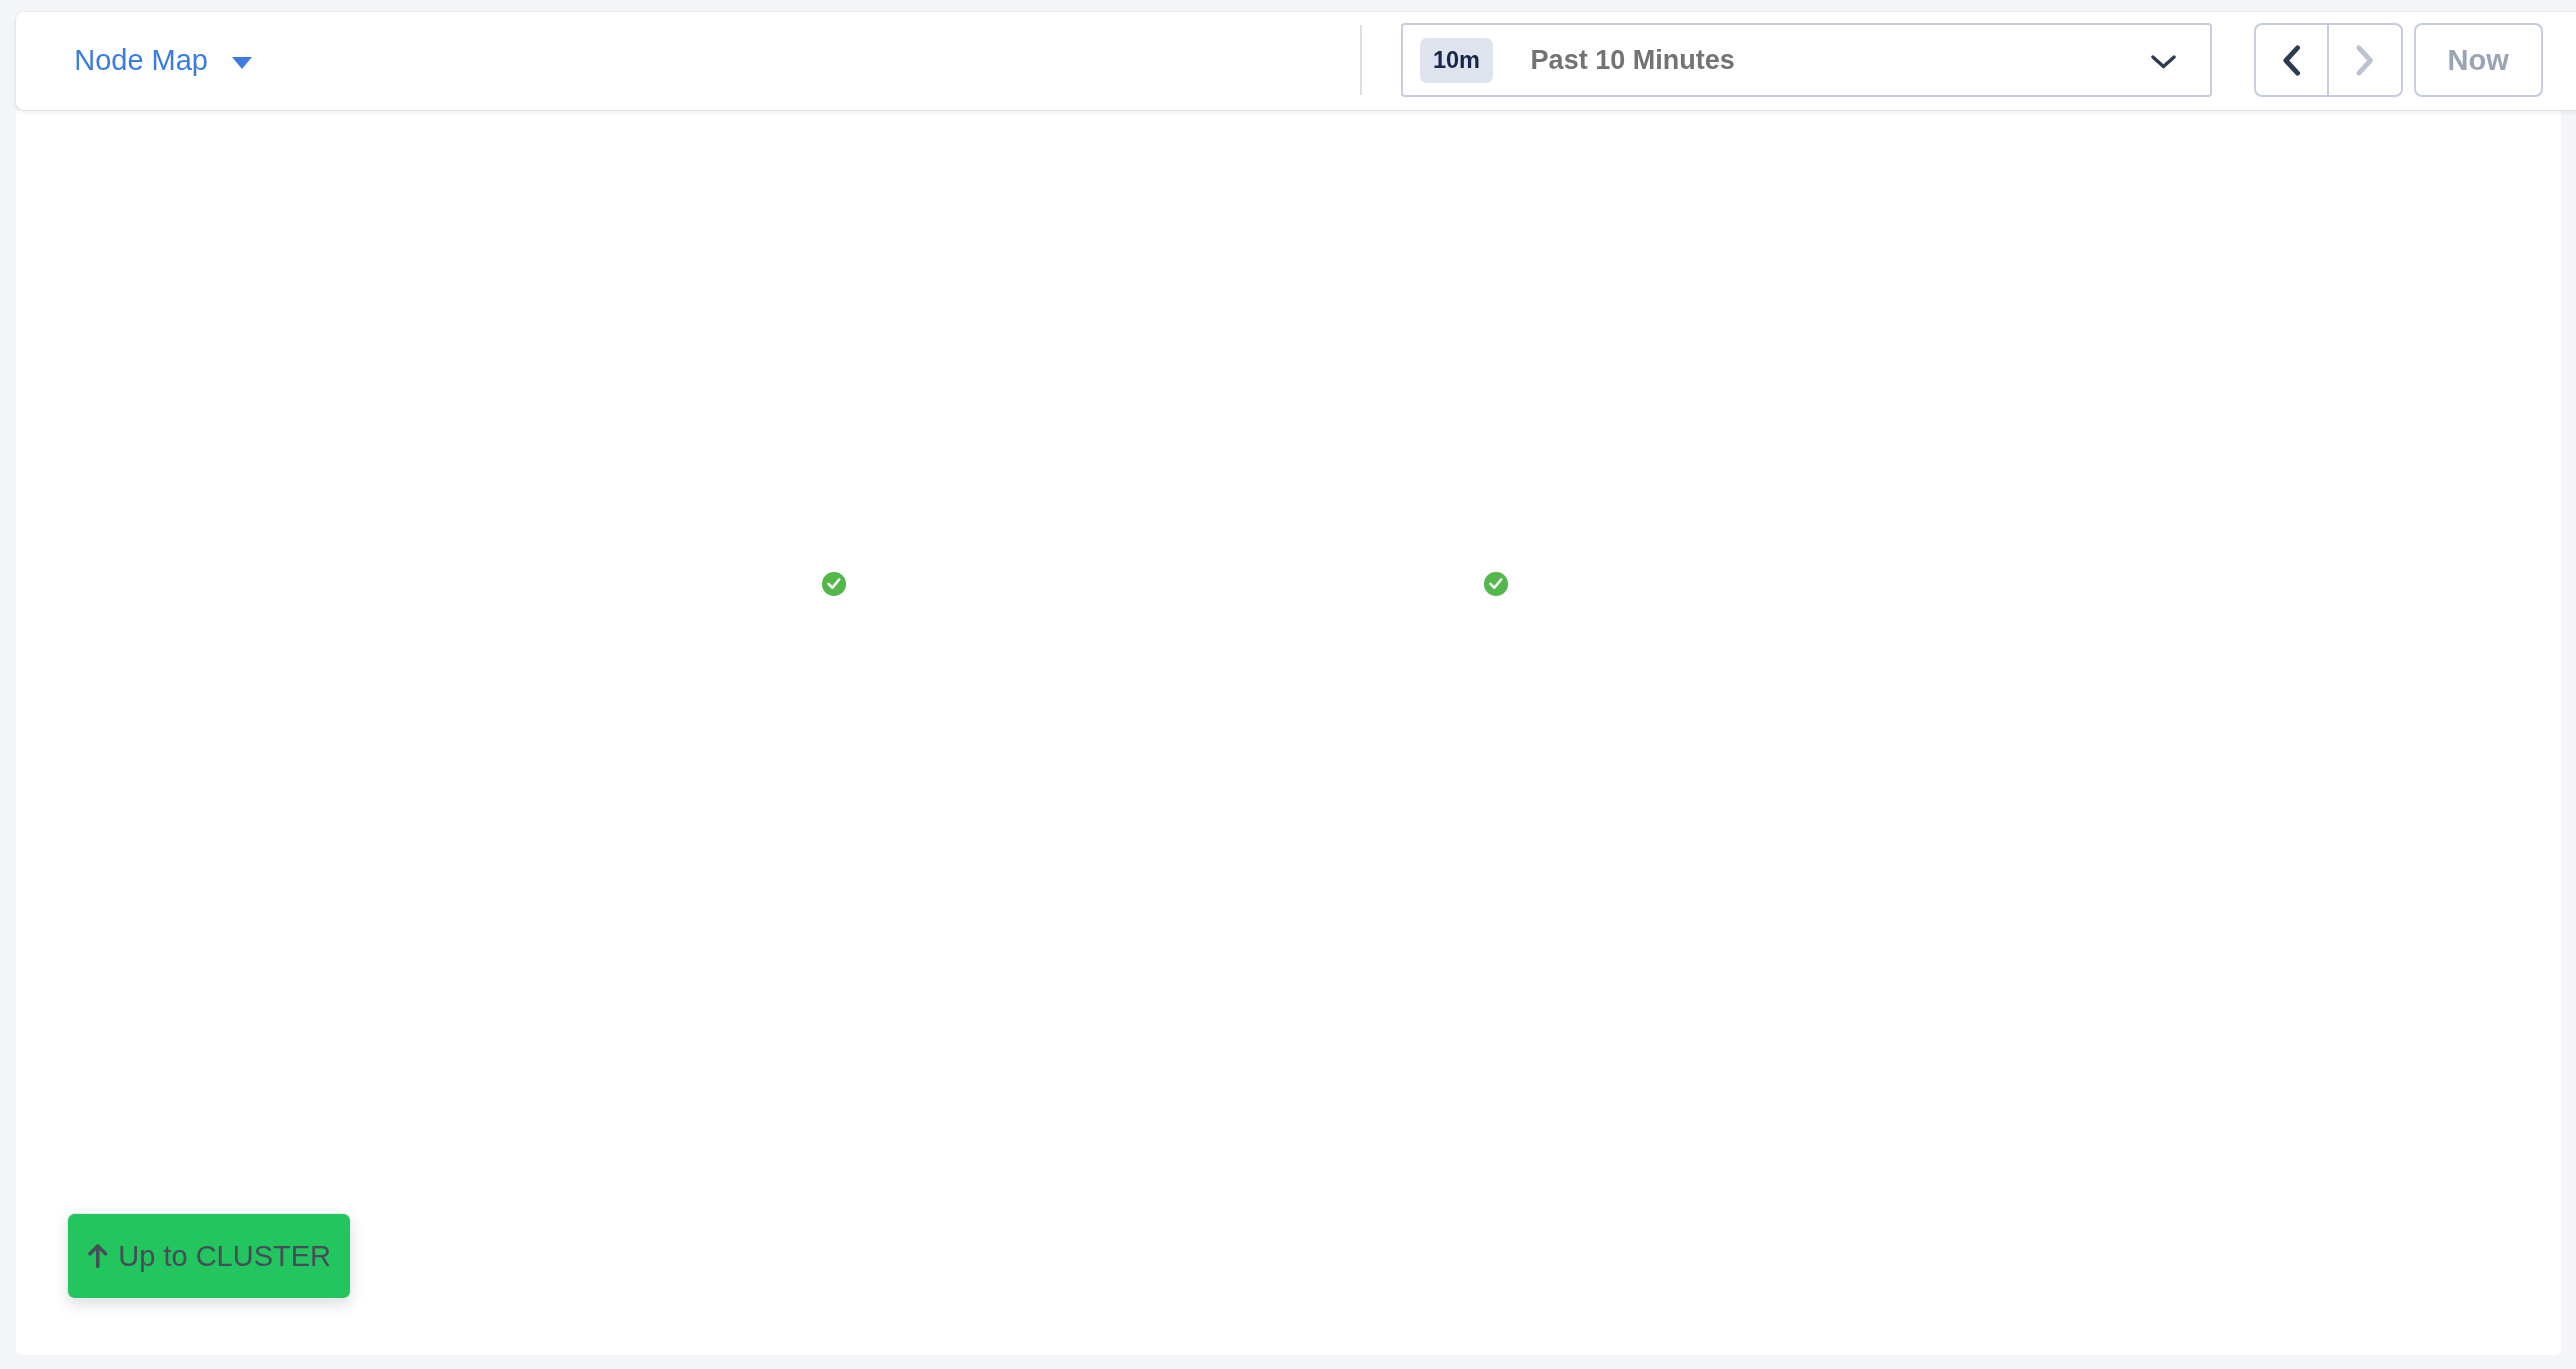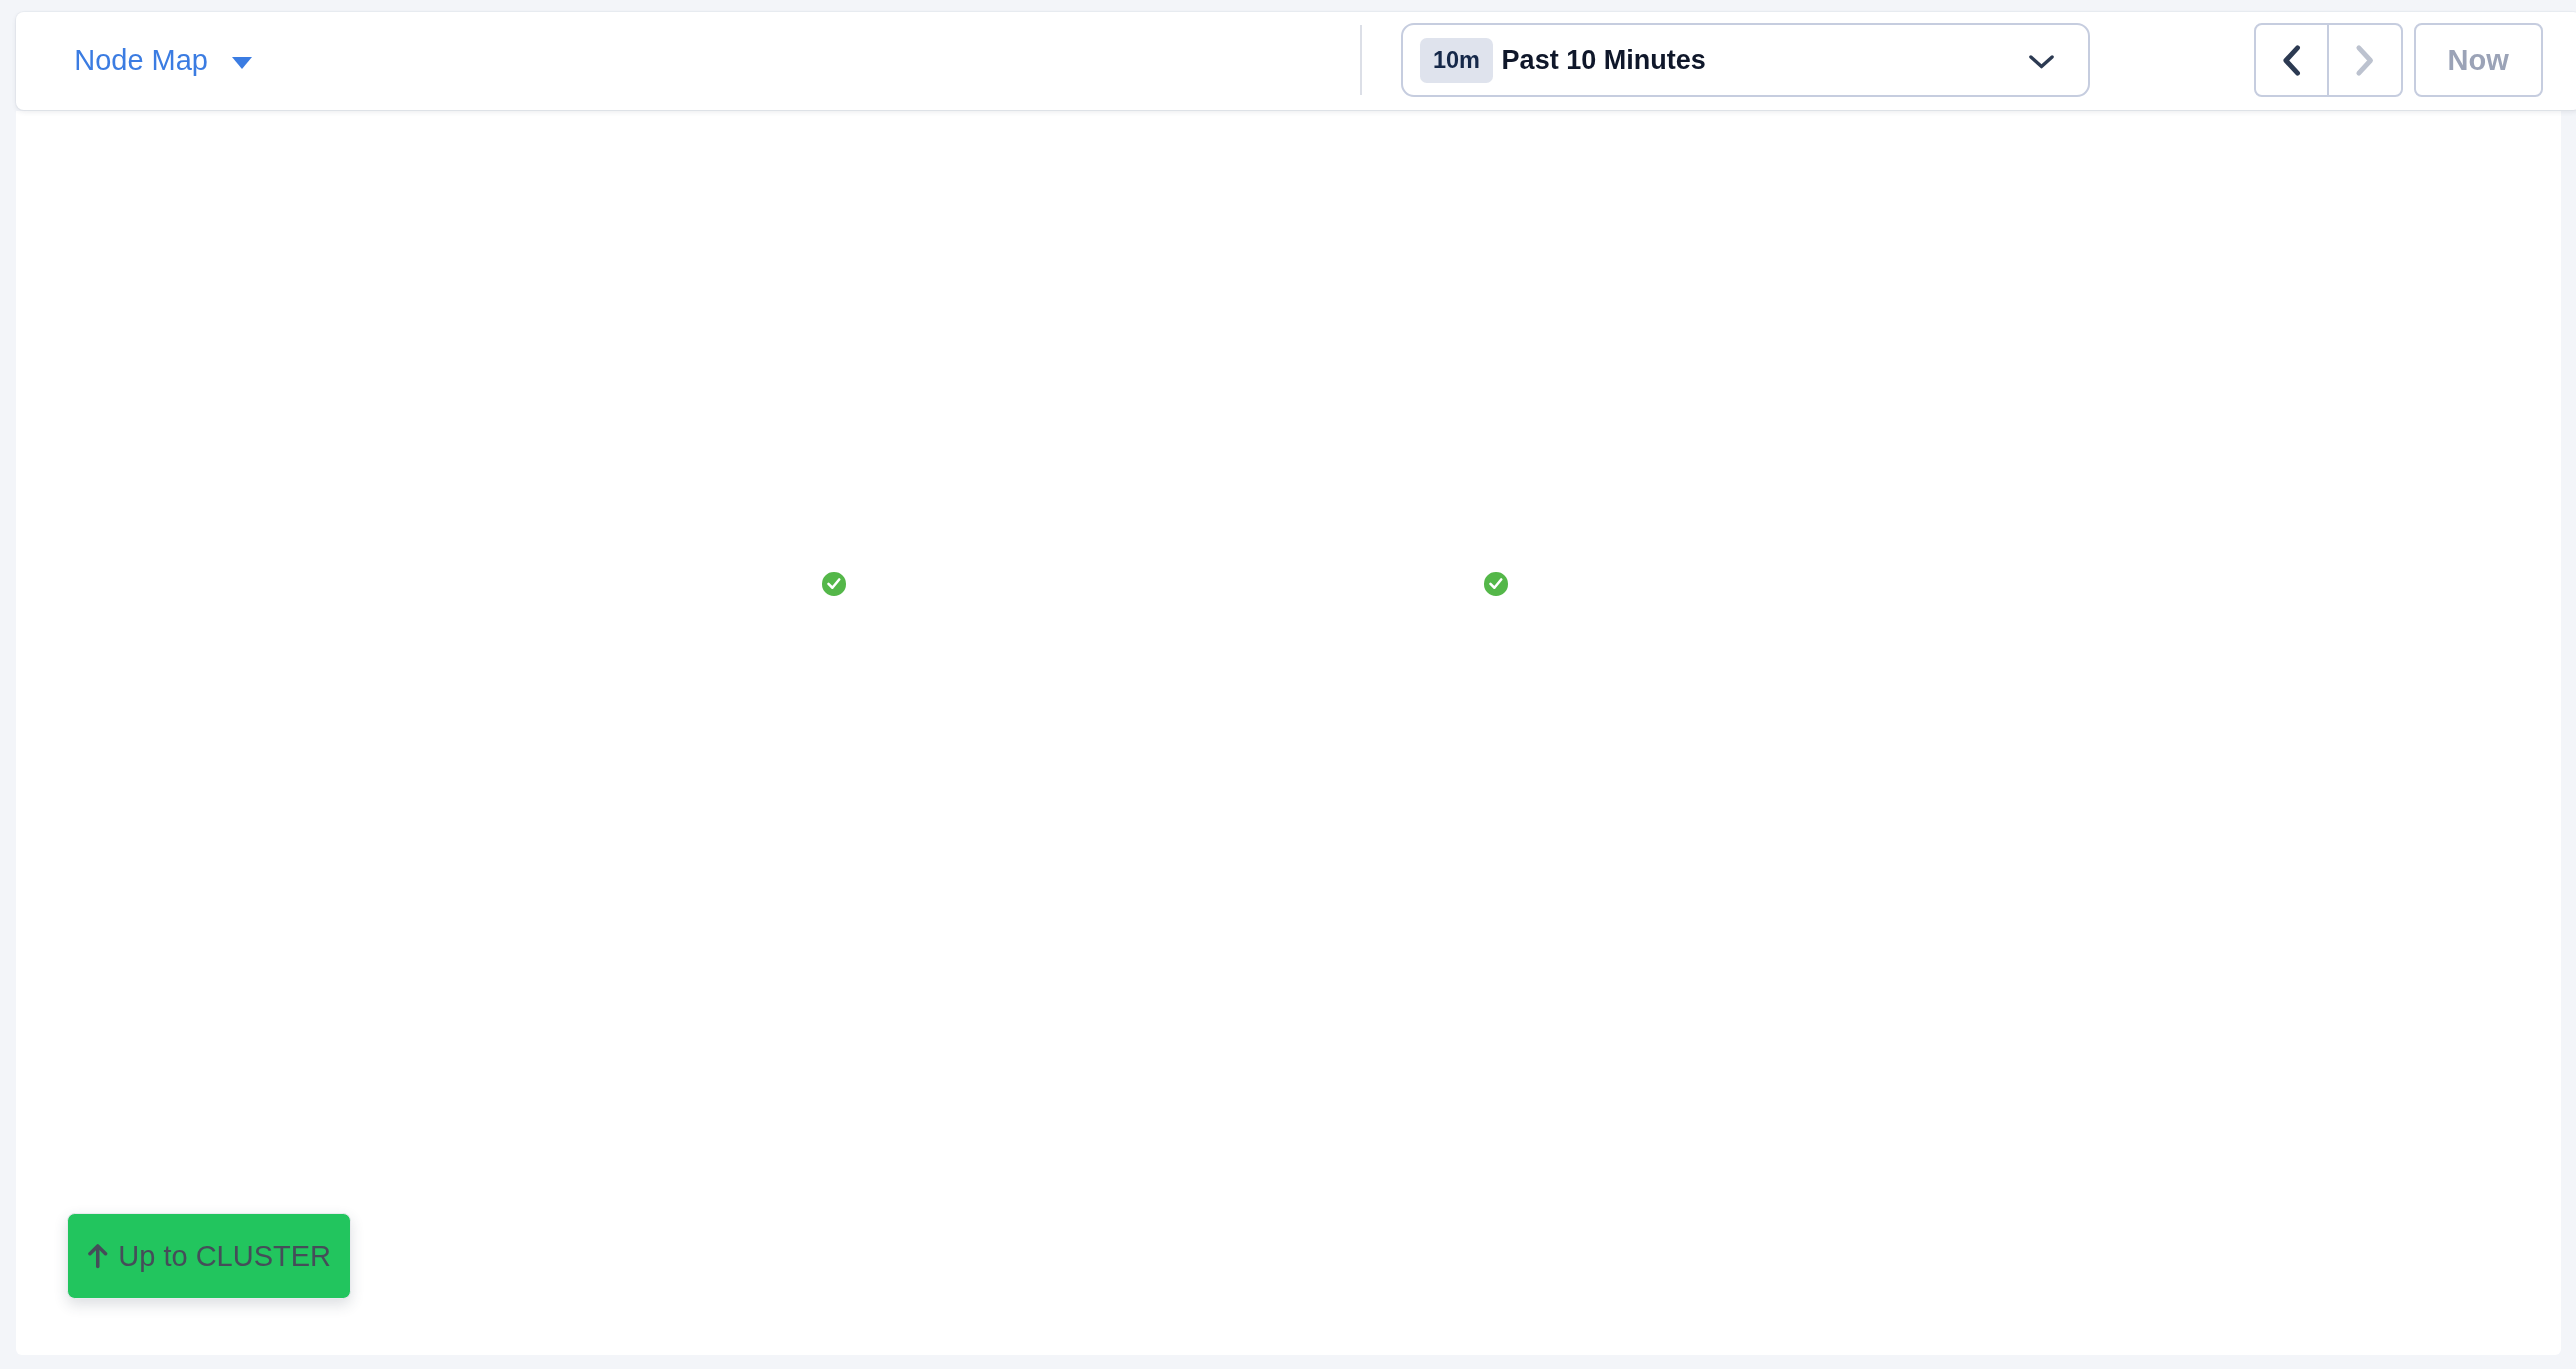--- a/index.html
+++ b/index.html
@@ -37,29 +37,29 @@
     position:absolute;left:622px;top:0;height:98px;
     display:flex;align-items:center;gap:12.7px;font-size:29px;
   }
   .breadcrumb .root{color:#3b7ce2;font-weight:500;cursor:pointer;}
   .breadcrumb .sep{color:#3b7ce2;font-weight:700;}
   .breadcrumb .current{color:#4c5364;font-weight:600;}
   .topbar-divider{
     position:absolute;left:1344px;top:13.7px;width:2px;height:70px;background:#dcdfe7;
   }
   .time-dropdown{
-    position:absolute;left:1385px;top:11.7px;width:689px;height:74px;
-    border:2px solid #c6cddf;border-radius:13px;box-sizing:border-box;
+    position:absolute;left:1385px;top:11.7px;width:811px;height:74px;
+    border:2px solid #c6cddf;border-radius:4px;box-sizing:border-box;
     display:flex;align-items:center;cursor:pointer;background:#fff;
   }
   .time-badge{
     margin-left:17.6px;background:#dfe3ed;border-radius:6.8px;
     padding:8.8px 12.7px;font-size:23.5px;font-weight:700;color:#152849;
   }
-  .time-label{margin-left:9px;font-size:27px;font-weight:700;color:#0f172a;}
+  .time-label{margin-left:38px;font-size:27px;font-weight:700;color:#737373;}
   .time-chevron{position:absolute;right:33px;top:29px;}
   .nav-group{
     position:absolute;left:2238px;top:11.7px;width:149px;height:74px;
     border:2px solid #c6cddf;border-radius:7.8px;box-sizing:border-box;
     display:flex;background:#fff;
   }
   .nav-btn{flex:1;display:flex;align-items:center;justify-content:center;cursor:pointer;}
   .nav-btn.prev{border-right:2px solid #c6cddf;}
   .now-button{
     position:absolute;left:2398px;top:11.7px;width:129px;height:74px;

